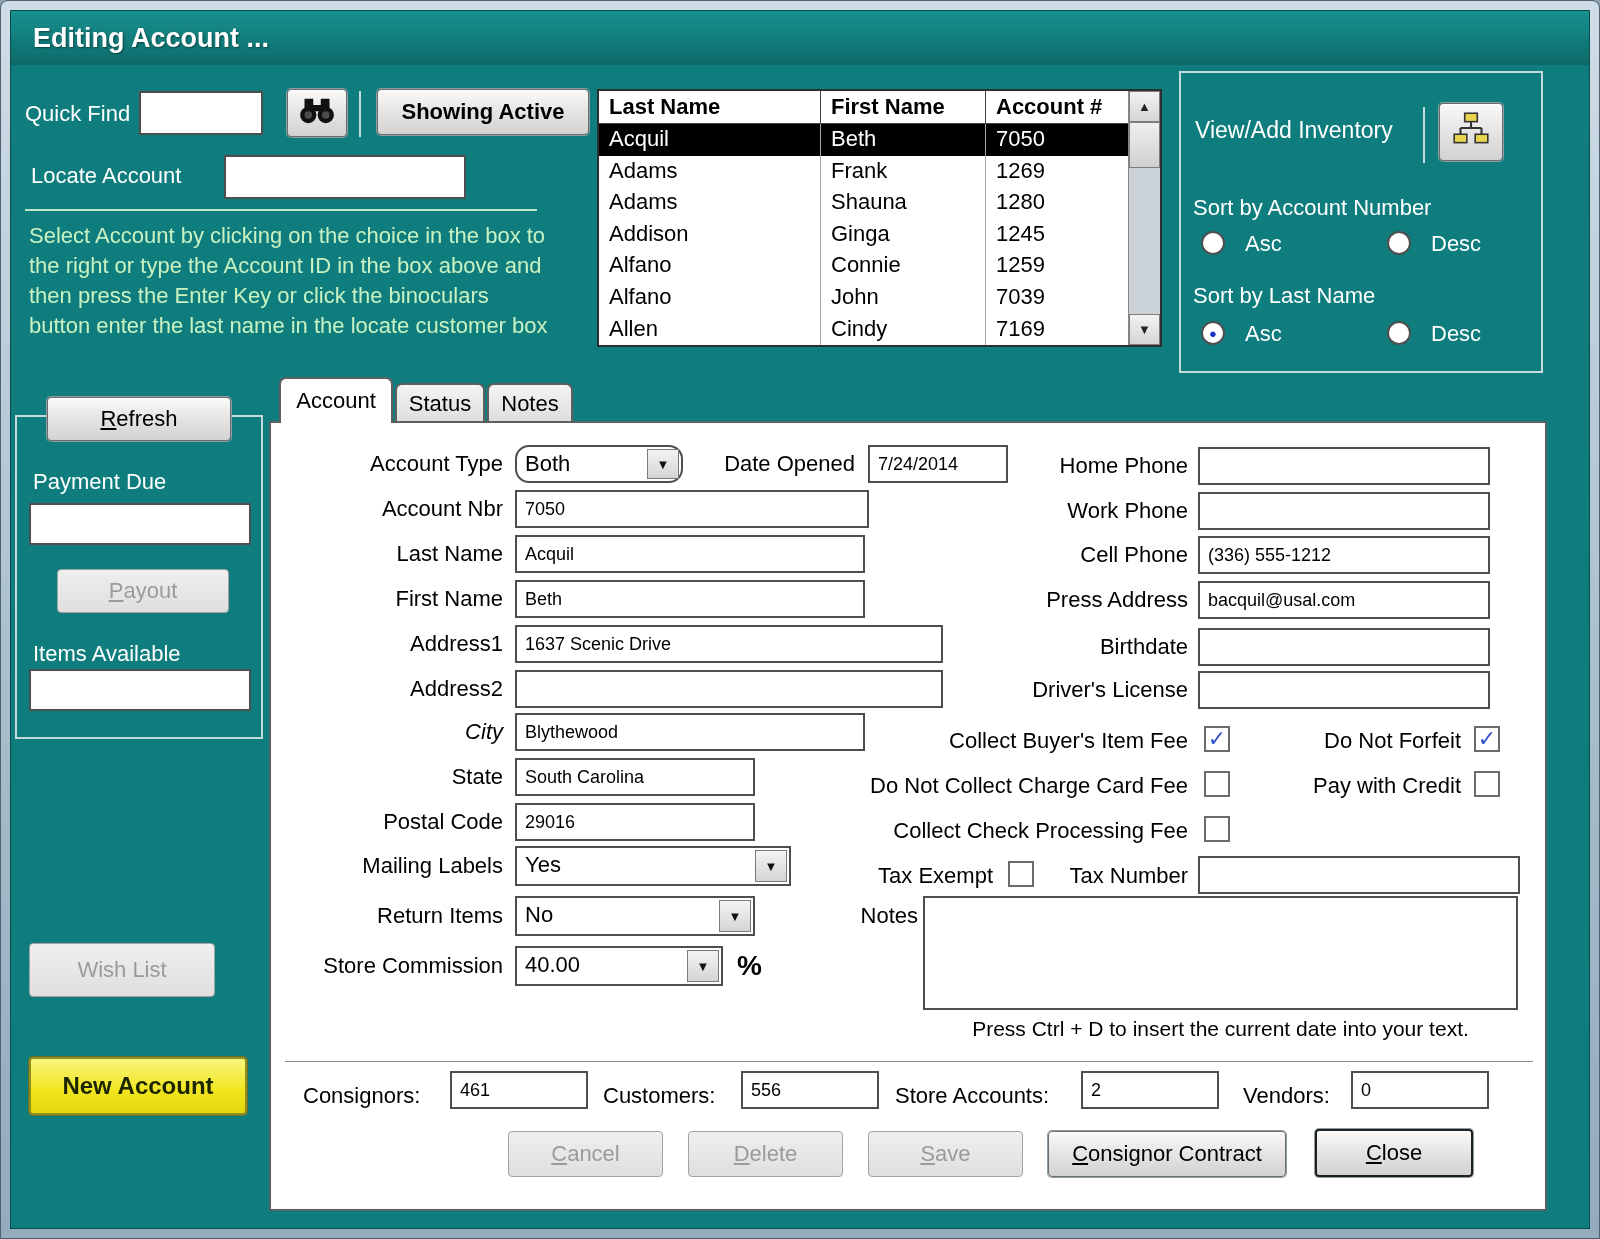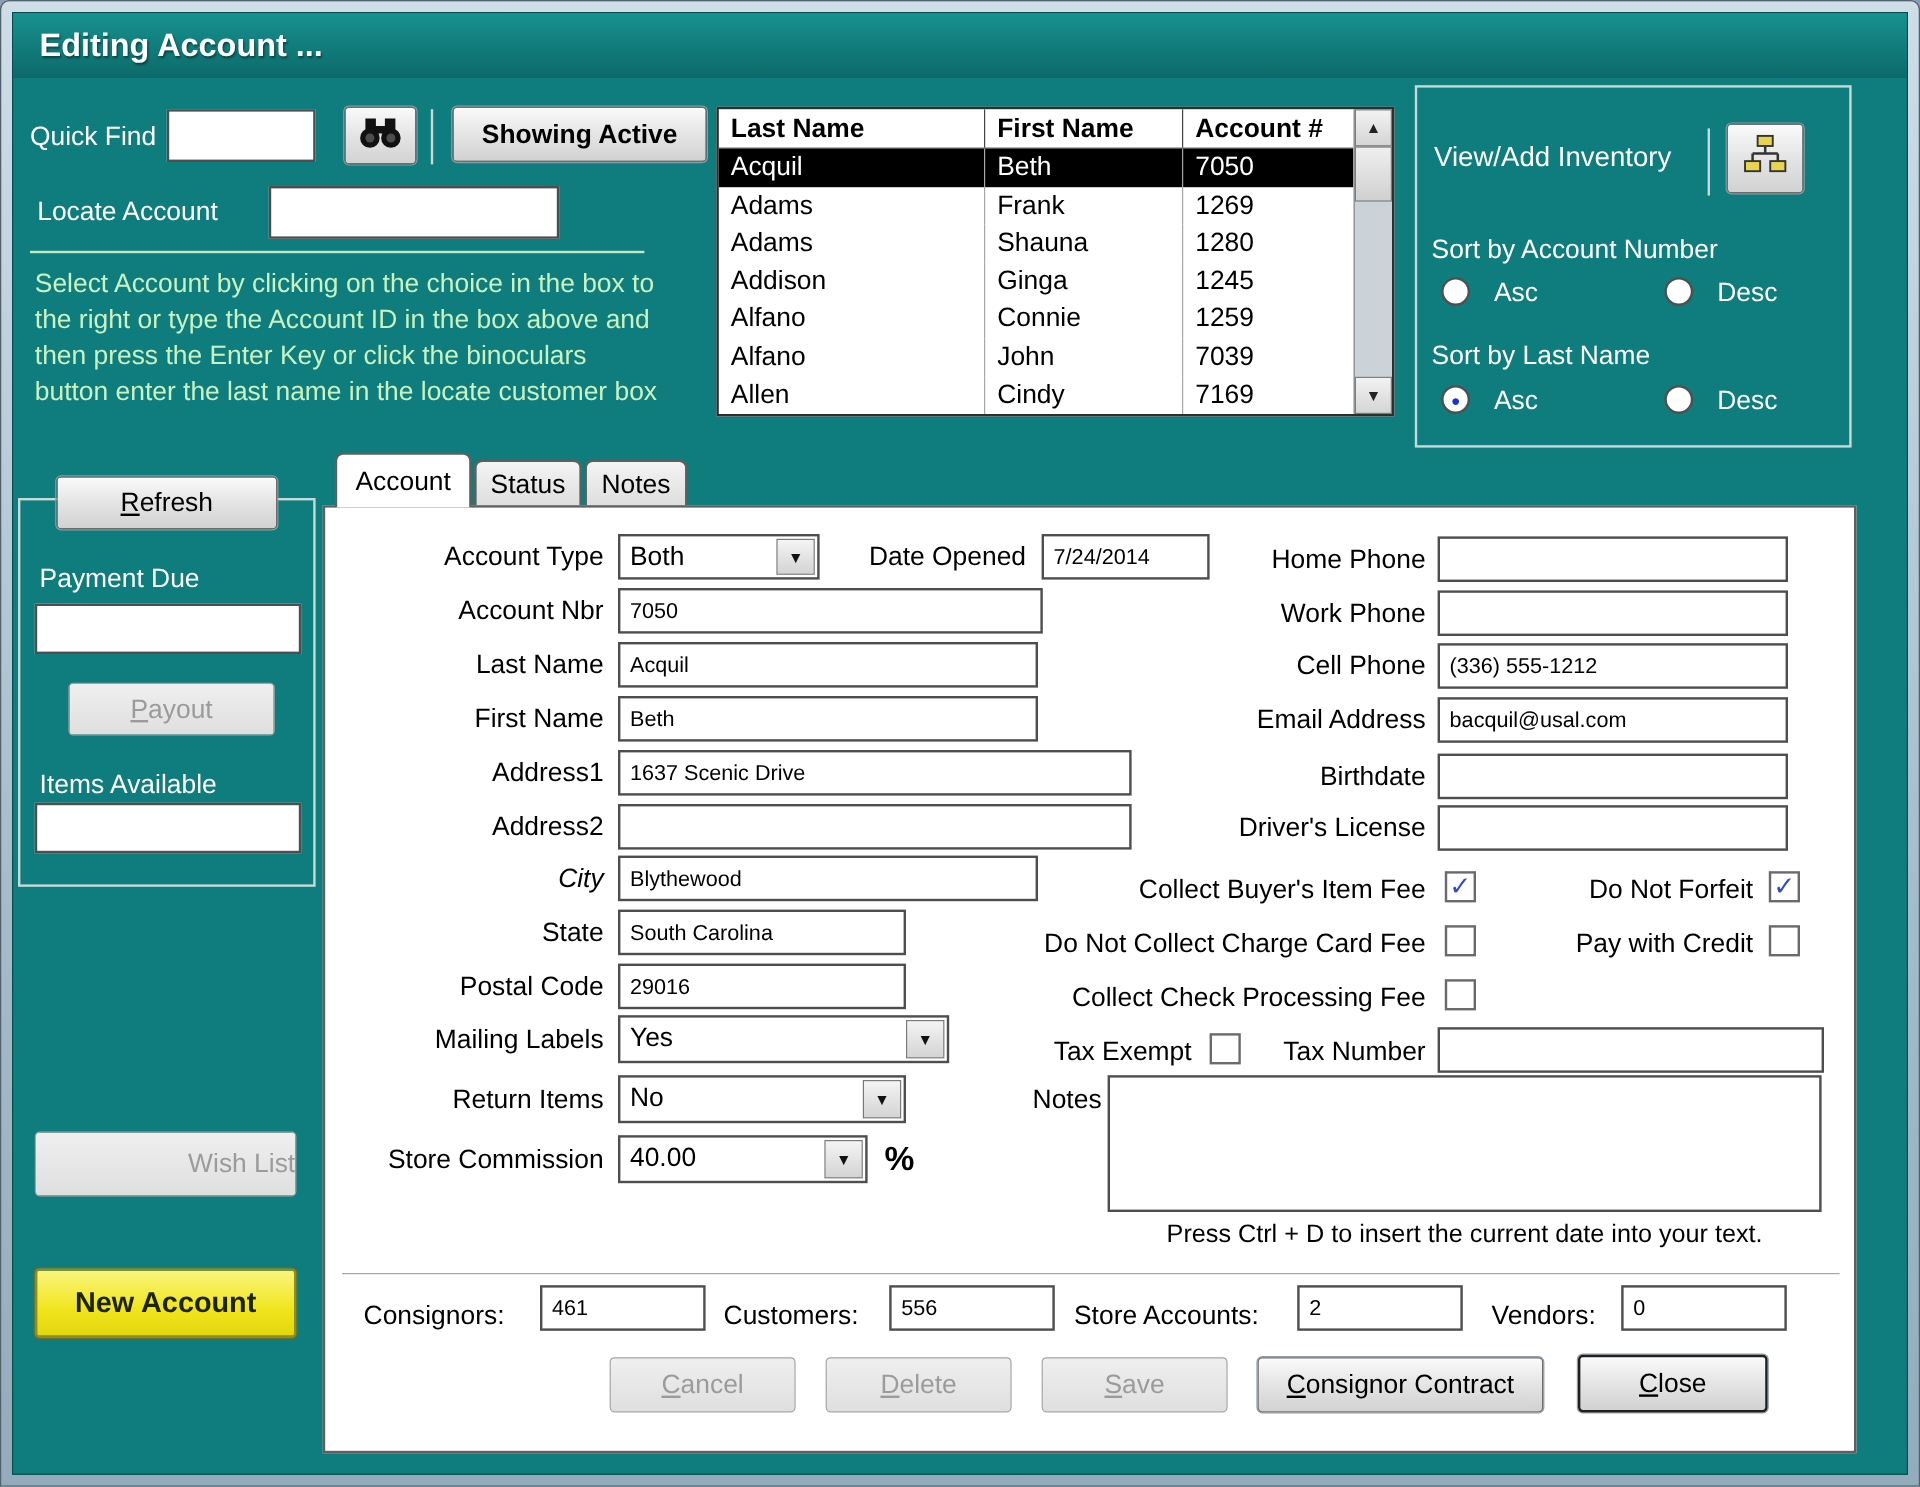--- a/index.html
+++ b/index.html
@@ -196,41 +196,41 @@
     </div>
     <div class="teal-panel" style="left:4px;top:404px;width:248px;height:324px;"></div>
     <div class="wlabel" style="left:22px;top:458px;">Payment Due</div>
     <input class="input" style="left: 18px; top: 492px; width: 222px; height: 42px;" value="">
     <div class="btn disabled" style="left:46px;top:558px;width:172px;height:44px;">
       <span><span class="u">P</span><span>ayout</span></span>
     </div>
     <div class="wlabel" style="left:22px;top:630px;">Items Available</div>
     <input class="input" style="left: 18px; top: 658px; width: 222px; height: 42px;" value="">
 
-    <div class="btn disabled" style="left:18px;top:932px;width:218px;height:54px;justify-content:flex-end;">
+    <div class="btn disabled" style="left:18px;top:932px;width:186px;height:54px;">
       <span>Wish List</span>
     </div>
     <div class="btn newacct" style="left:18px;top:1046px;width:218px;height:58px;">
       <span>New Account</span>
     </div>
 
     <div class="tab active" style="left:268px;top:366px;width:114px;height:46px;">
           <span>Account</span>
         </div>
     <div class="tab inactive" style="left:384px;top:372px;width:90px;height:40px;">
           <span>Status</span>
         </div>
     <div class="tab inactive" style="left:476px;top:372px;width:86px;height:40px;">
           <span>Notes</span>
         </div>
 
     <div class="panel" style="left:258px;top:410px;width:1278px;height:790px;">
 
       <div class="flabel" style="left:22px;top:28px;width:210px;">Account Type</div>
-      <div class="dropdown" style="left:244px;top:22px;width:168px;height:38px;">
+      <div class="dropdown" style="left:244px;top:22px;width:168px;height:38px;border-radius:14px;">
         <span class="dd-value">Both</span>
         <span class="dd-btn">
               <i>▼</i>
             </span>
       </div>
       <div class="flabel" style="left:420px;top:28px;width:164px;">Date Opened</div>
       <input class="input" style="left: 597px; top: 22px; width: 140px; height: 38px;" value="7/24/2014">
 
       <div class="flabel" style="left:22px;top:73px;width:210px;">Account Nbr</div>
       <input class="input" style="left: 244px; top: 67px; width: 354px; height: 38px;" value="7050">
@@ -283,21 +283,21 @@
 
       <div class="flabel" style="left:560px;top:30px;width:357px;">Home Phone</div>
       <input class="input" style="left: 927px; top: 24px; width: 292px; height: 38px;" value="">
 
       <div class="flabel" style="left:560px;top:75px;width:357px;">Work Phone</div>
       <input class="input" style="left: 927px; top: 69px; width: 292px; height: 38px;" value="">
 
       <div class="flabel" style="left:560px;top:119px;width:357px;">Cell Phone</div>
       <input class="input" style="left: 927px; top: 113px; width: 292px; height: 38px;" value="(336) 555-1212">
 
-      <div class="flabel" style="left:560px;top:164px;width:357px;">Email Address</div>
+      <div class="flabel" style="left:560px;top:164px;width:357px;">Press Address</div>
       <input class="input" style="left: 927px; top: 158px; width: 292px; height: 38px;" value="bacquil@usal.com">
 
       <div class="flabel" style="left:560px;top:211px;width:357px;">Birthdate</div>
       <input class="input" style="left: 927px; top: 205px; width: 292px; height: 38px;" value="">
 
       <div class="flabel" style="left:560px;top:254px;width:357px;">Driver's License</div>
       <input class="input" style="left: 927px; top: 248px; width: 292px; height: 38px;" value="">
 
       <div class="flabel" style="left:560px;top:305px;width:357px;">Collect Buyer's Item Fee</div>
       <div class="checkbox" style="left:933px;top:303px;">

